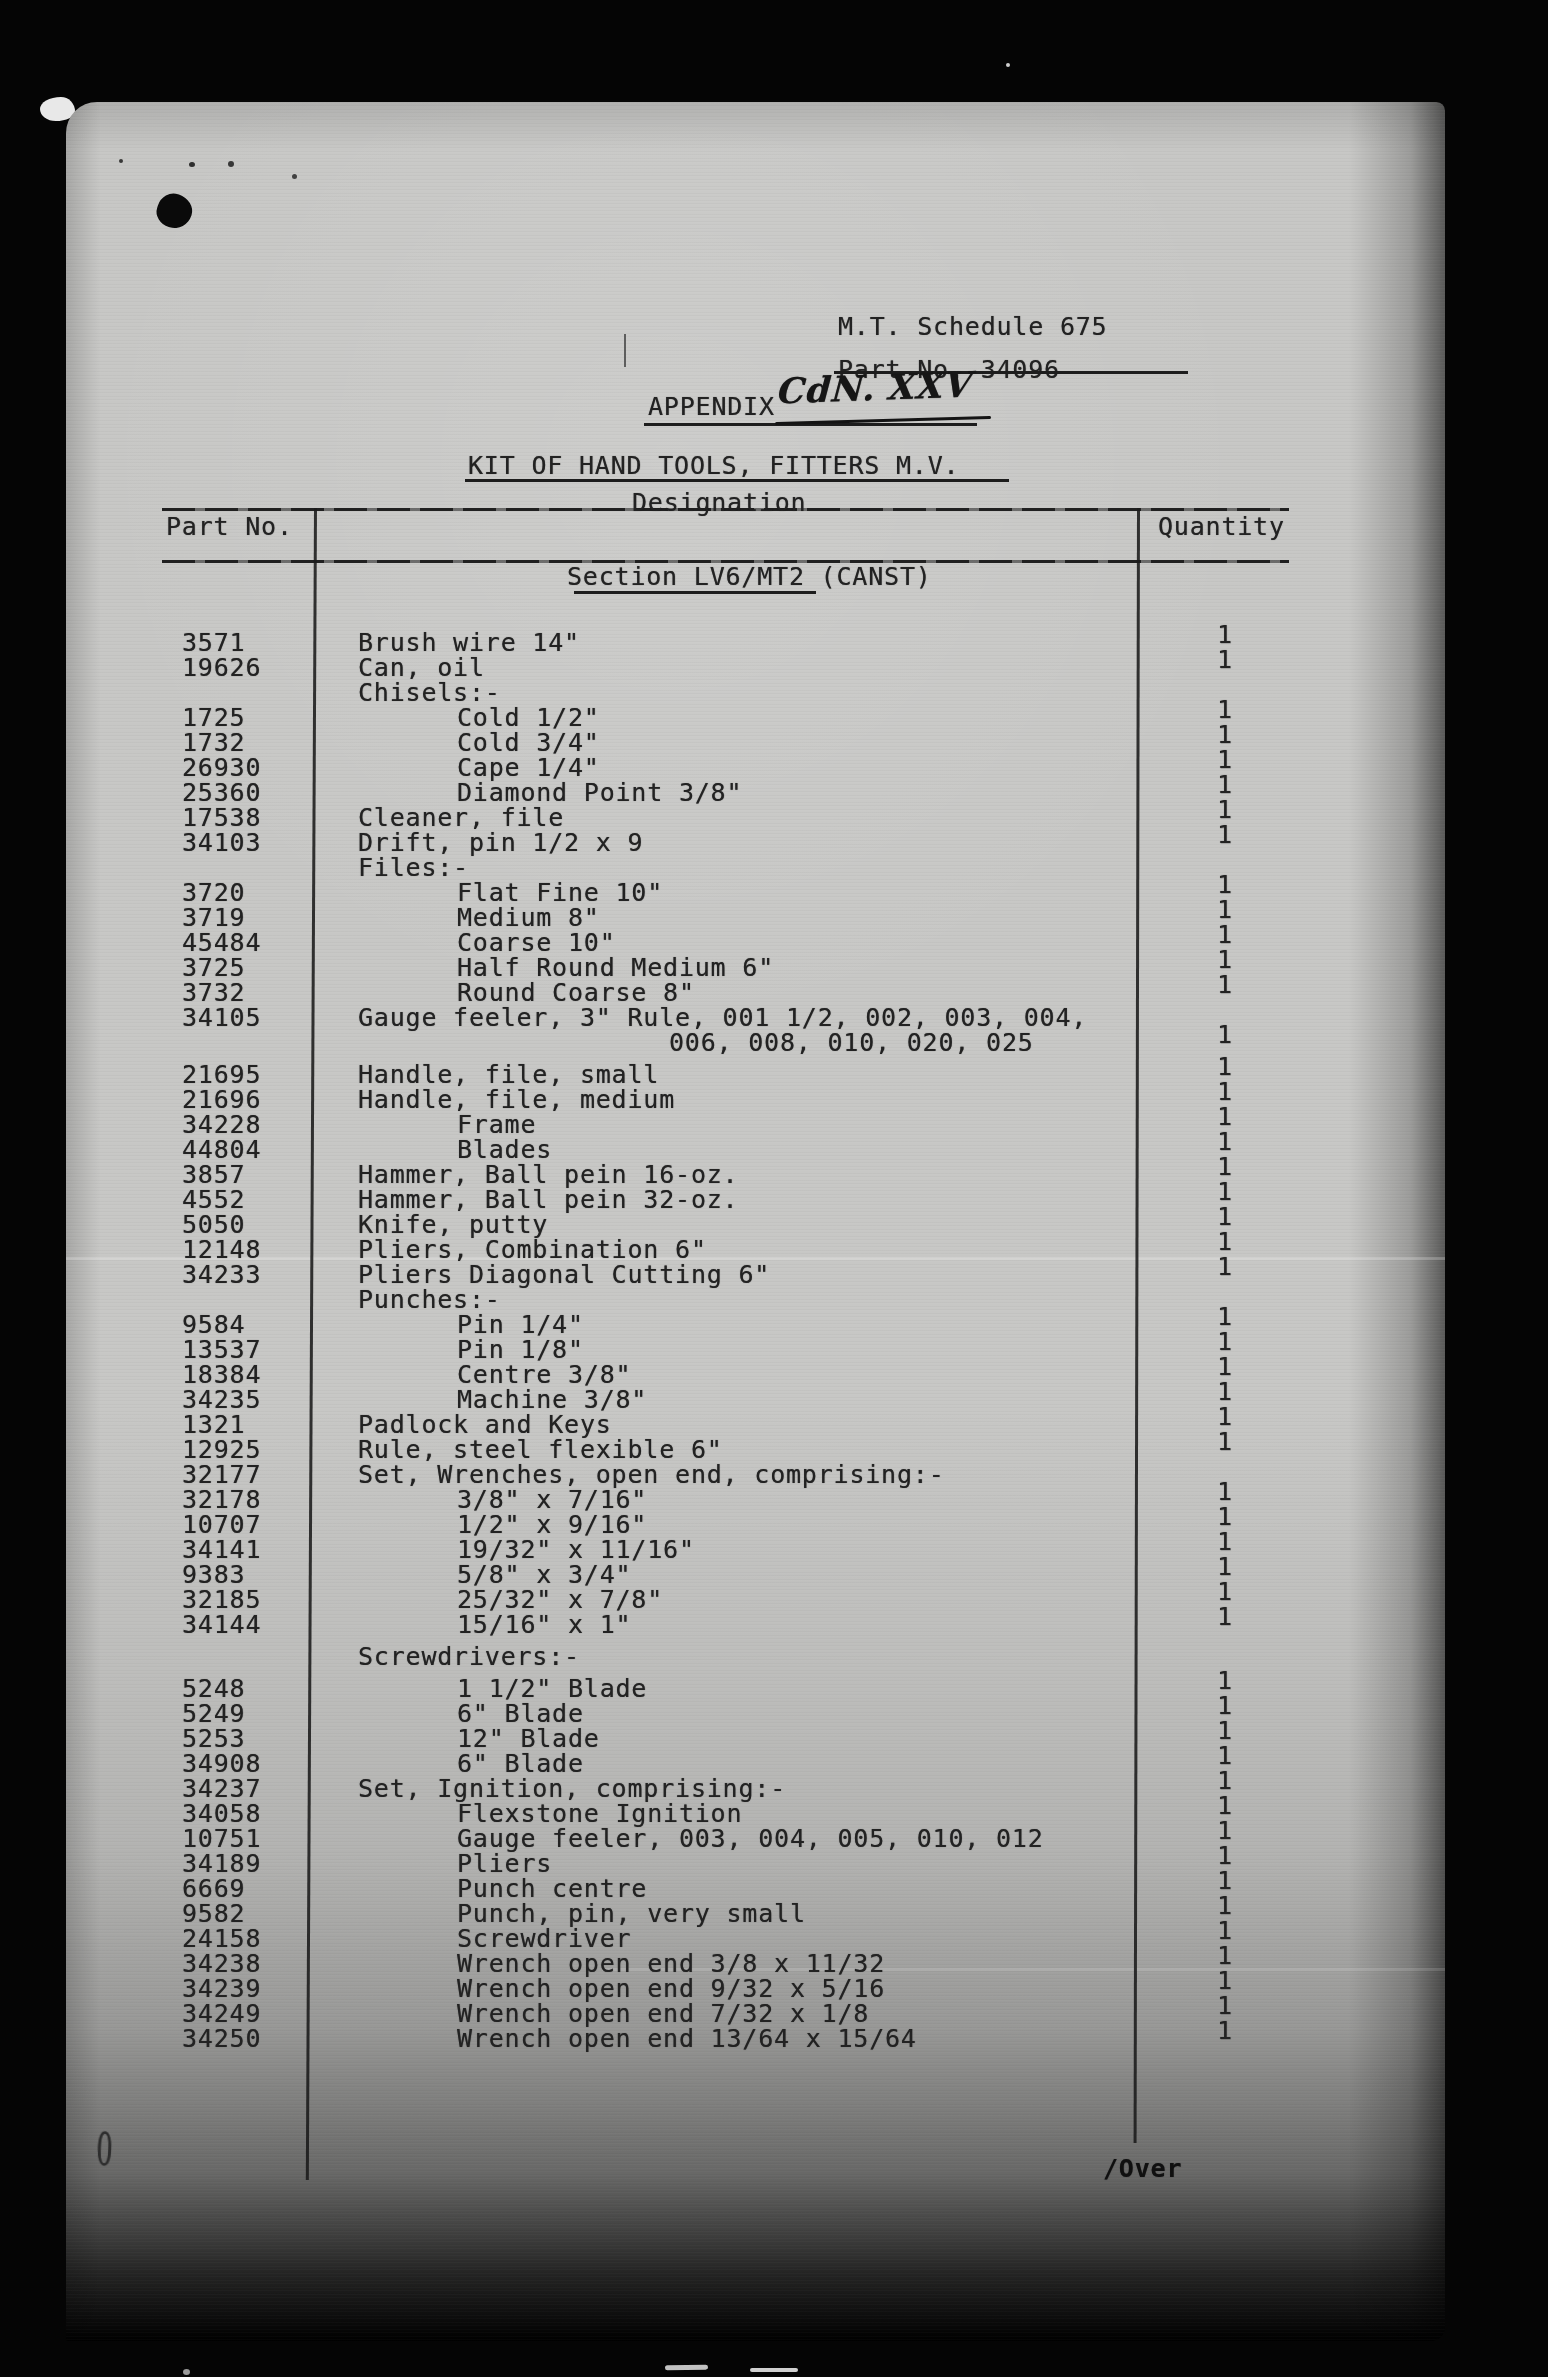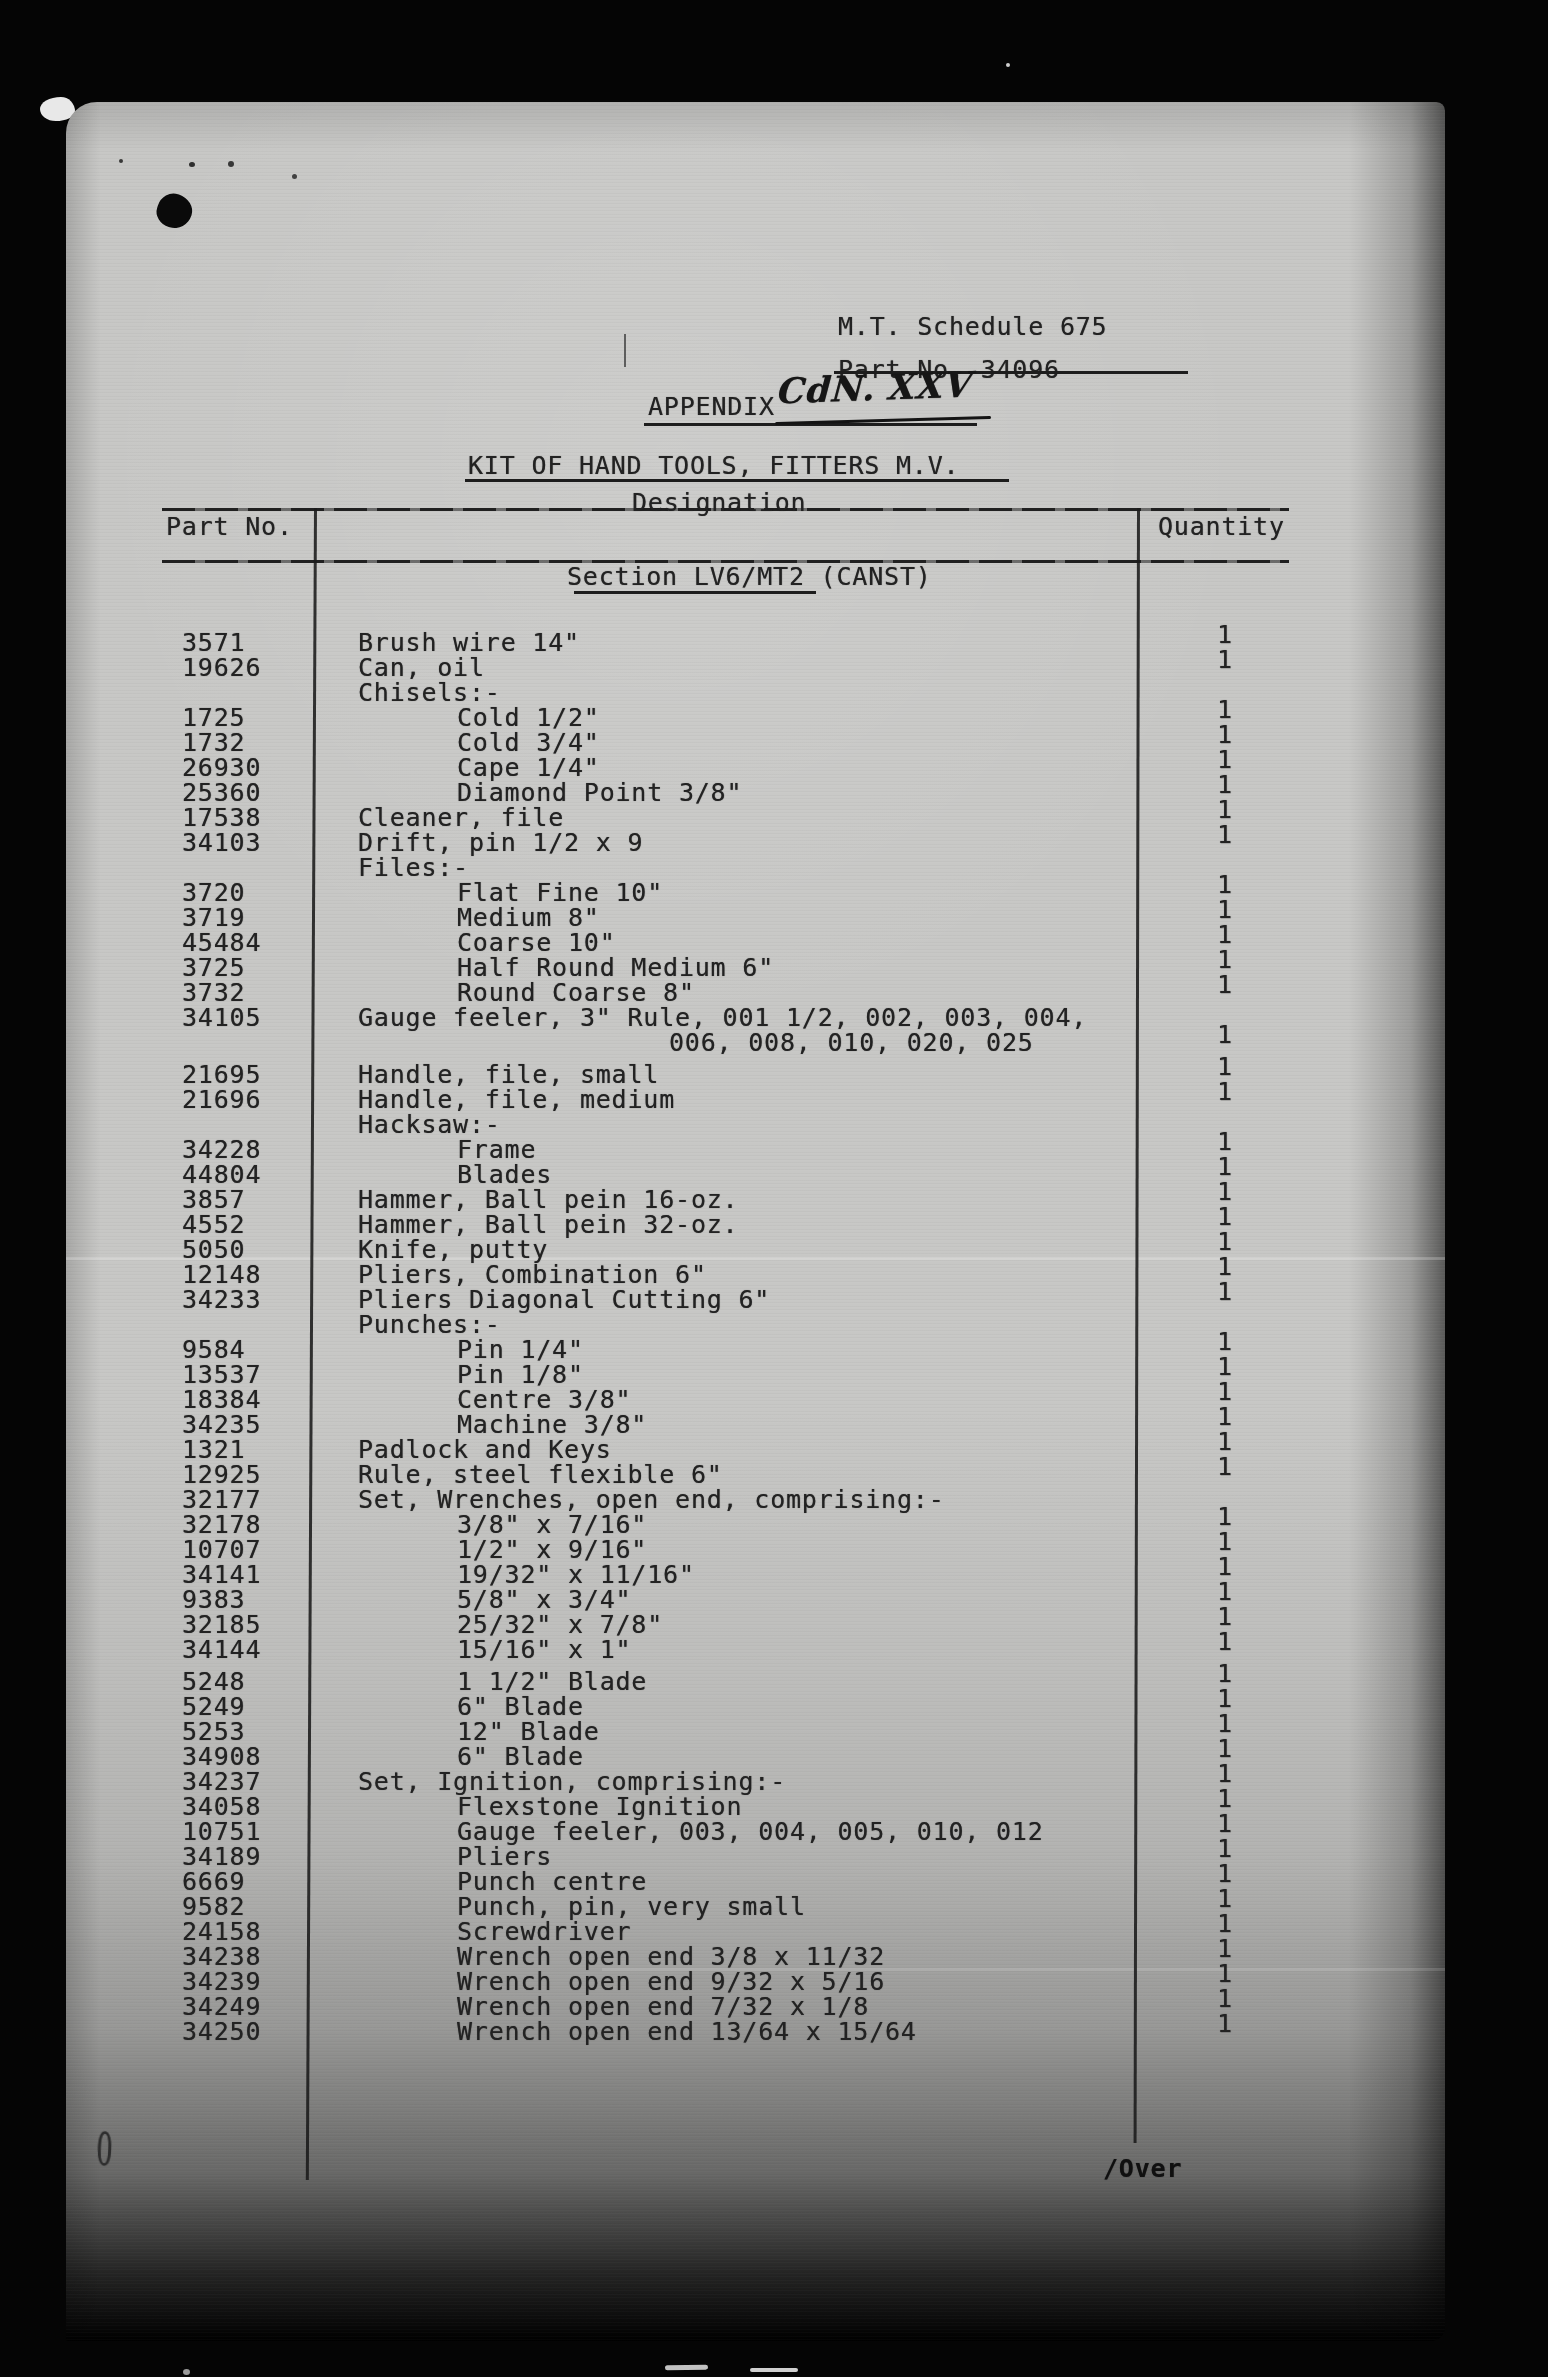--- a/index.html
+++ b/index.html
@@ -224,23 +224,20 @@
           <span class="cell part">21695</span>
           <span class="cell des ind0">Handle, file, small</span>
           <span class="cell qty">1</span>
         </div>
         <div class="row">
           <span class="cell part">21696</span>
           <span class="cell des ind0">Handle, file, medium</span>
           <span class="cell qty">1</span>
         </div>
         <div class="row">
-          <span class="cell des ind0">Hacksaw:-</span>
-        </div>
-        <div class="row">
           <span class="cell part">34228</span>
           <span class="cell des ind1">Frame</span>
           <span class="cell qty">1</span>
         </div>
         <div class="row">
           <span class="cell part">44804</span>
           <span class="cell des ind1">Blades</span>
           <span class="cell qty">1</span>
         </div>
         <div class="row">
@@ -327,20 +324,23 @@
         </div>
         <div class="row">
           <span class="cell part">32185</span>
           <span class="cell des ind1">25/32" x 7/8"</span>
           <span class="cell qty">1</span>
         </div>
         <div class="row">
           <span class="cell part">34144</span>
           <span class="cell des ind1">15/16" x 1"</span>
           <span class="cell qty">1</span>
+        </div>
+        <div class="row gap">
+          <span class="cell des ind0">Screwdrivers:-</span>
         </div>
         <div class="row gap">
           <span class="cell part">5248</span>
           <span class="cell des ind1">1 1/2" Blade</span>
           <span class="cell qty">1</span>
         </div>
         <div class="row">
           <span class="cell part">5249</span>
           <span class="cell des ind1">6" Blade</span>
           <span class="cell qty">1</span>

